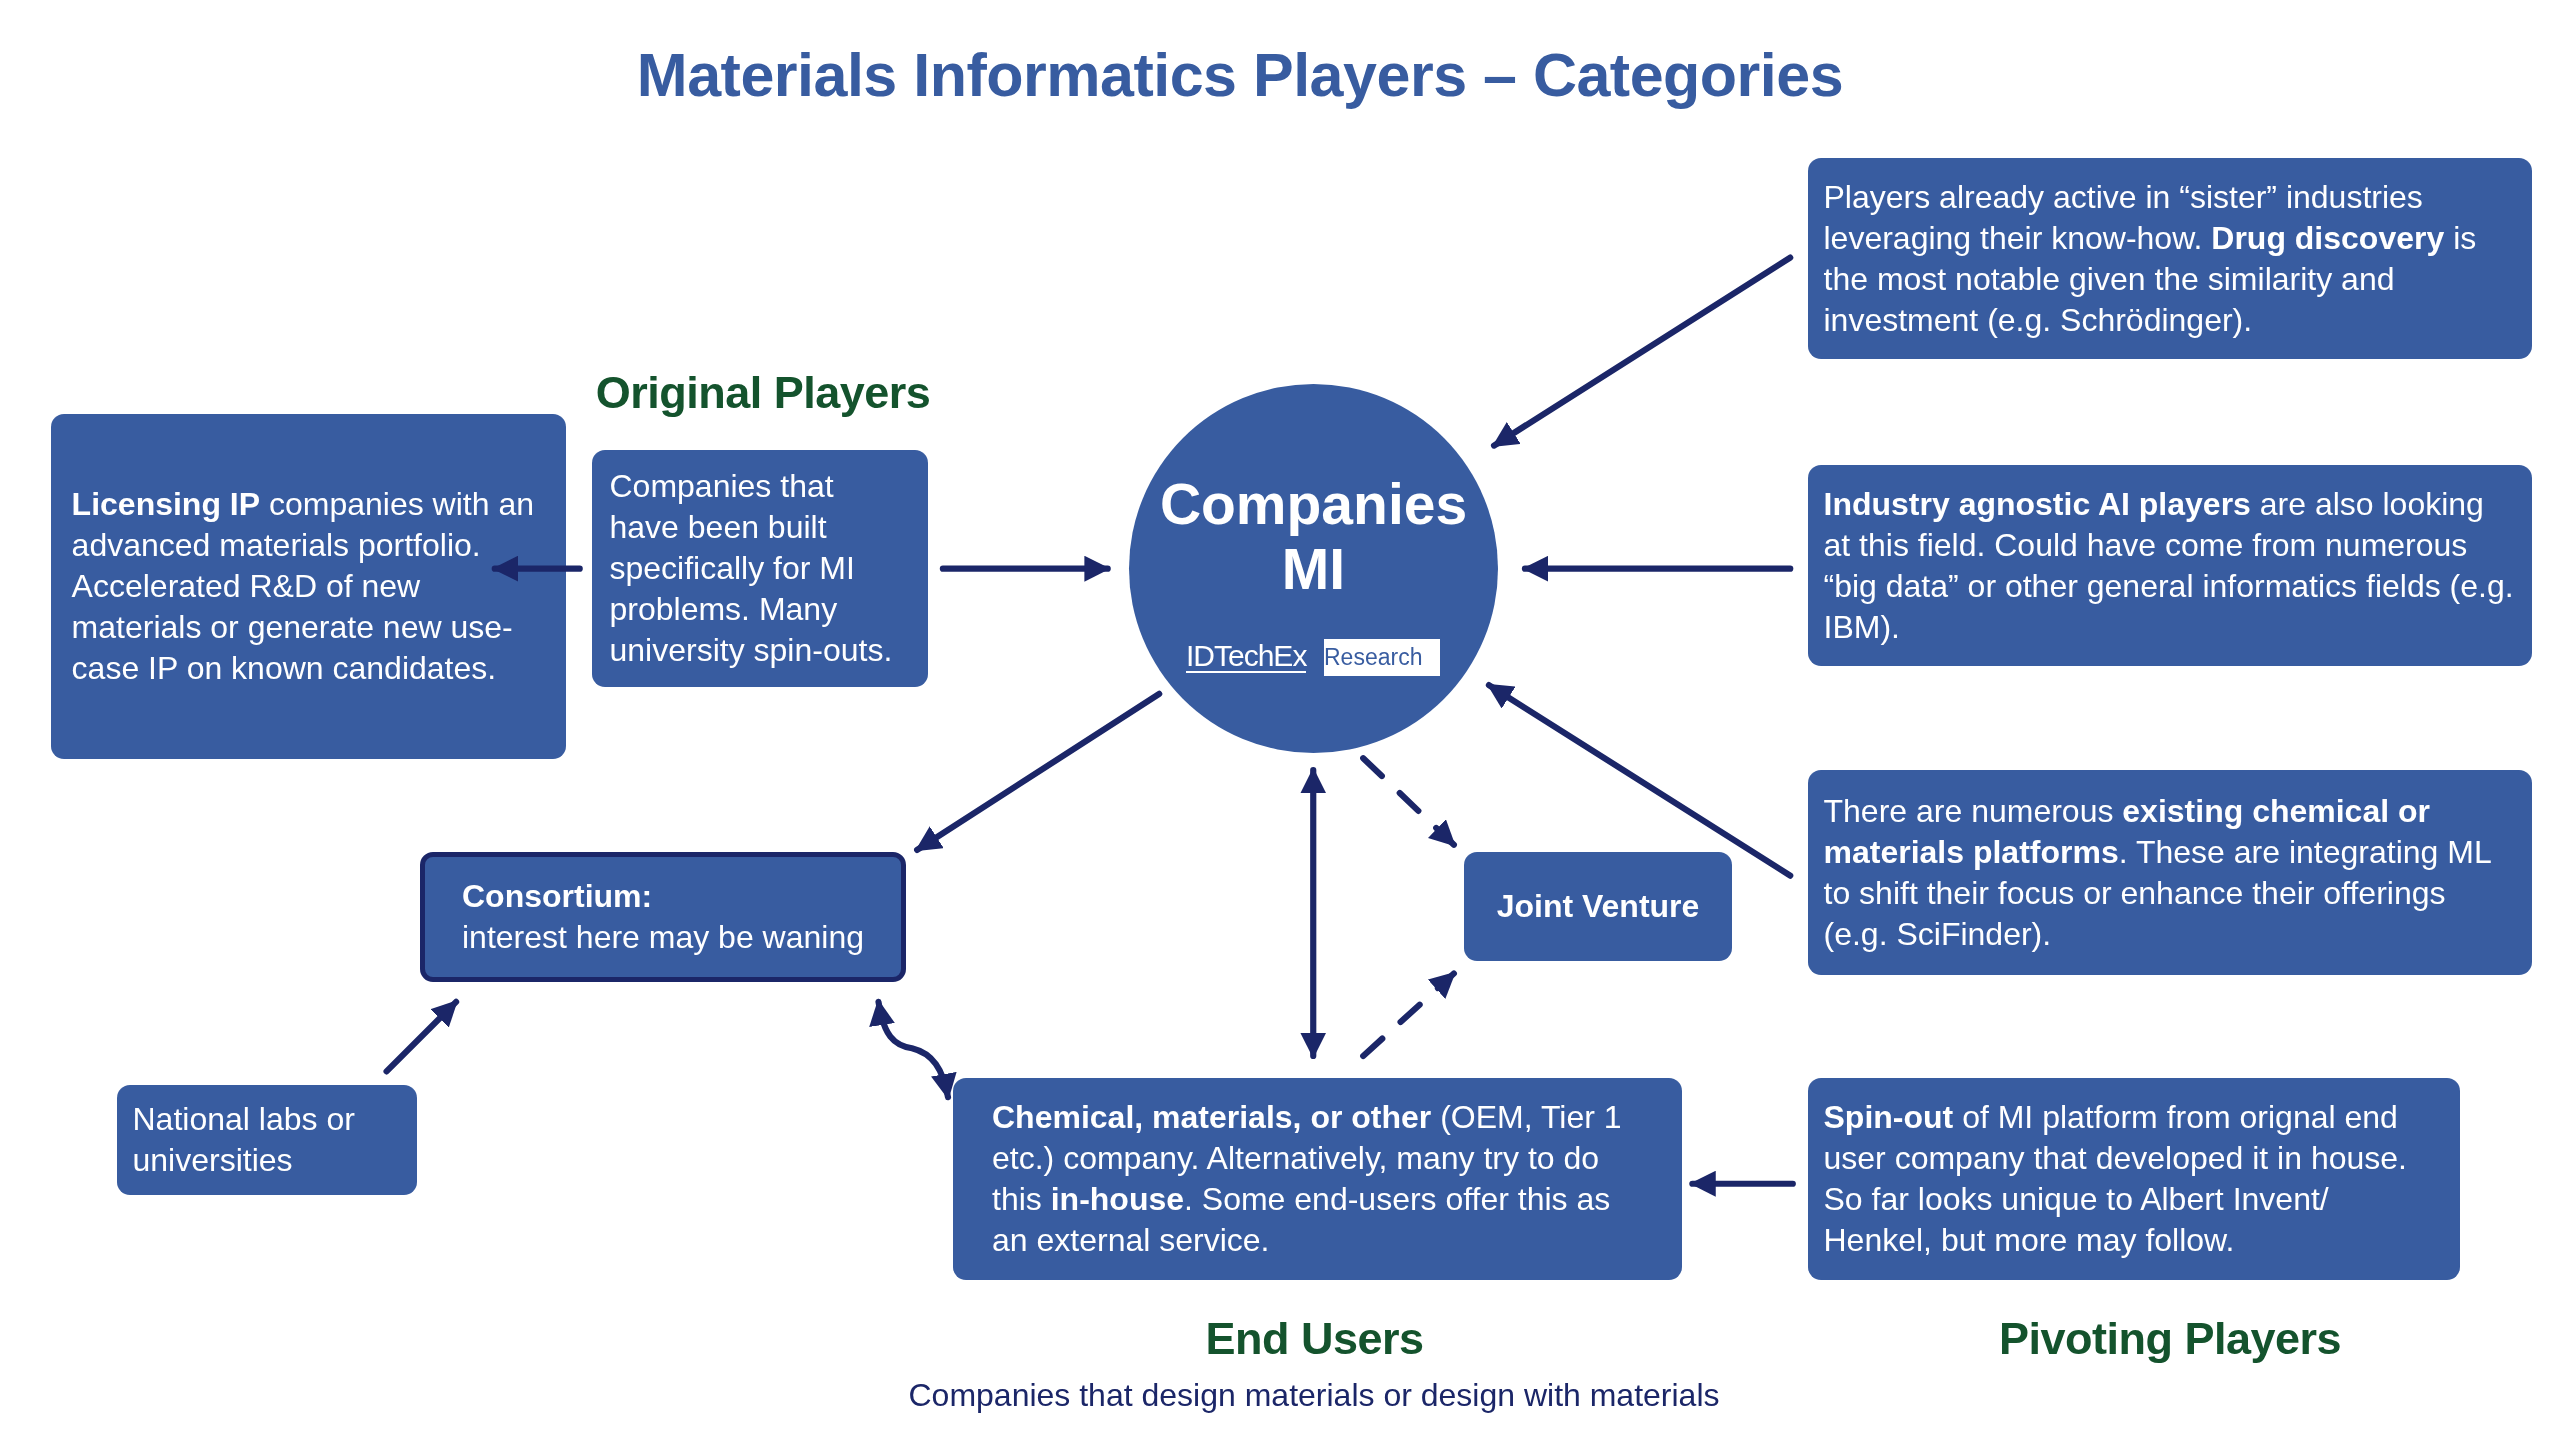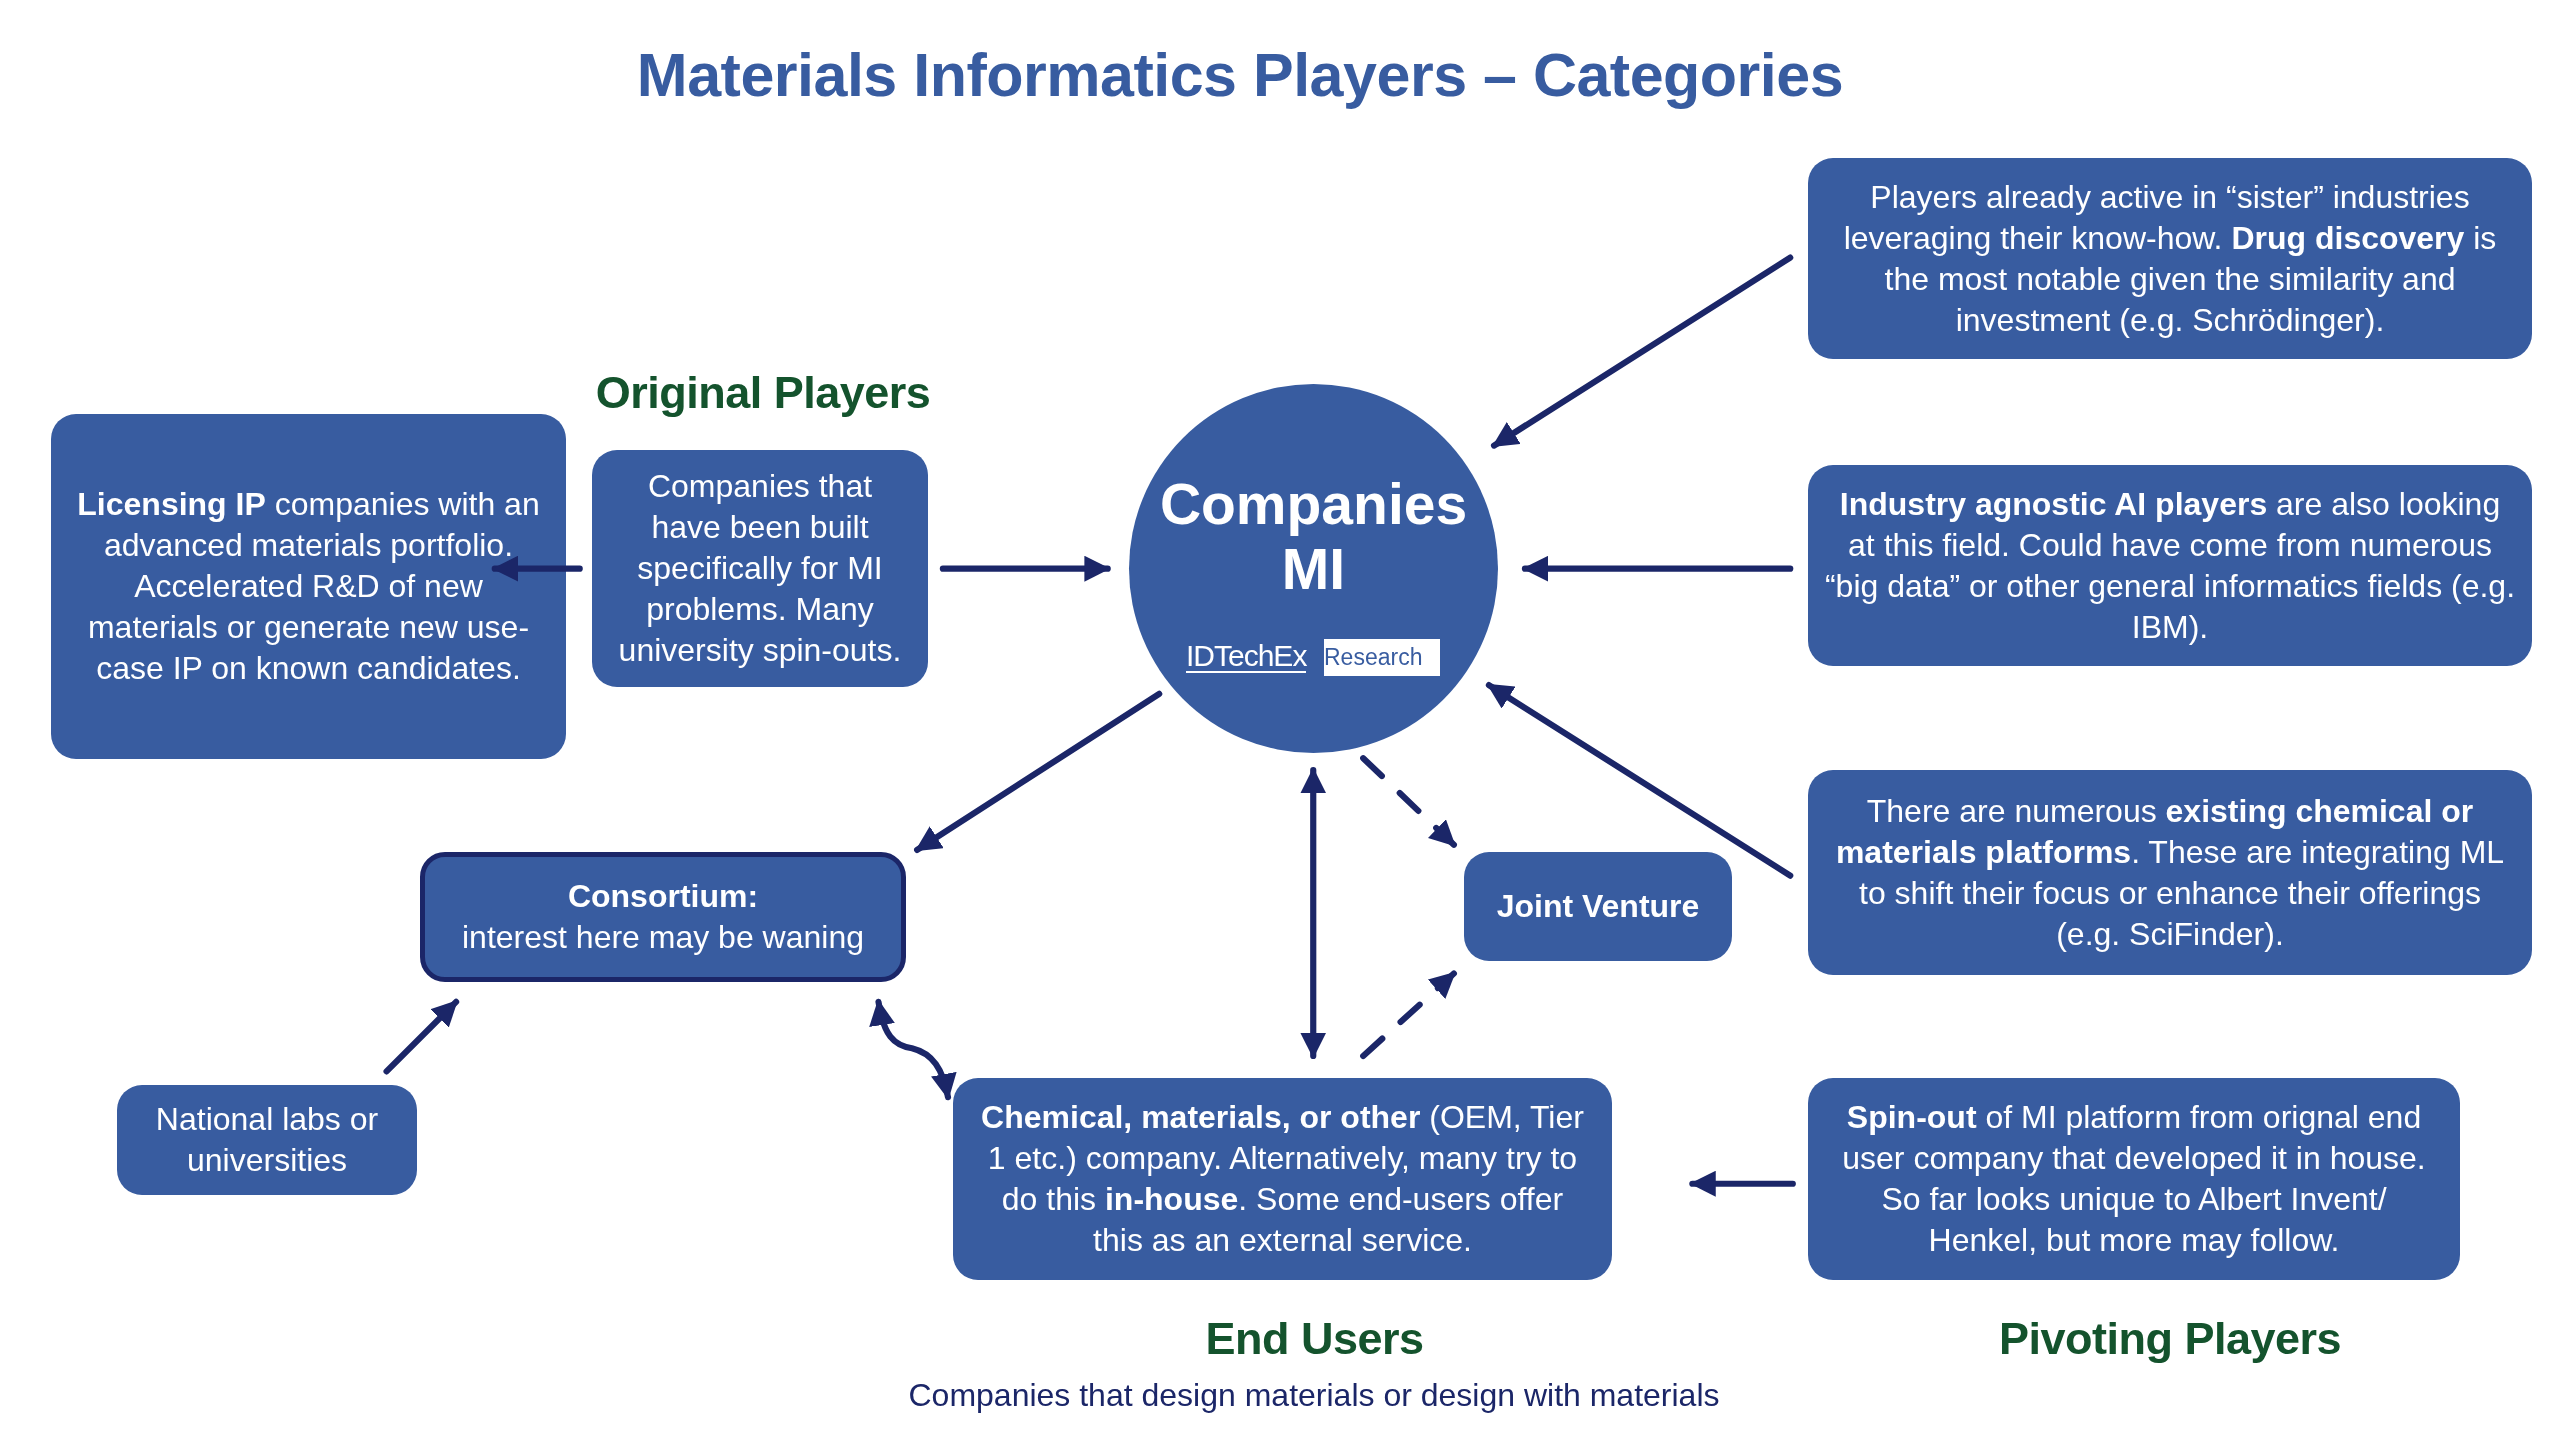--- a/index.html
+++ b/index.html
@@ -3,22 +3,22 @@
 <meta charset="utf-8">
 <style>
   html, body { margin: 0; padding: 0; background: #ffffff; }
   body { width: 2576px; height: 1449px; position: relative; overflow: hidden;
          font-family: "Liberation Sans", "DejaVu Sans", sans-serif; }
   .title { position: absolute; left: 0; width: 2480px; top: 40px; text-align: center;
            color: #385ca0; font-weight: bold; font-size: 61px; letter-spacing: -0.5px; }
   .heading { position: absolute; text-align: center; color: #14532d; font-weight: bold;
              font-size: 45px; letter-spacing: -0.5px; }
   .caption { position: absolute; text-align: center; color: #1b2668; font-size: 32px; }
-  .box { position: absolute; background: #385ca0; color: #ffffff; border-radius: 25px;
-         display: flex; align-items: center; justify-content: center; text-align: center;
+  .box { position: absolute; background: #385ca0; color: #ffffff; border-radius: 13px;
+         display: flex; align-items: center; justify-content: center; text-align: left;
          box-sizing: border-box; font-size: 32px; line-height: 41px; padding: 0 15.5px; }
   .box b { font-weight: bold; }
   .box.outlined { border: 5.7px solid #1b2668; }
   .circle { position: absolute; left: 1129px; top: 384px; width: 369px; height: 369px;
             border-radius: 50%; background: #385ca0; color: #fff; text-align: center; }
   .circle .mi { position: absolute; top: 88px; left: 0; width: 100%; font-weight: bold;
                 font-size: 57px; line-height: 65px; }
   .logo { position: absolute; top: 255px; left: 57px; width: 258px; height: 38px; }
   .logo .idt { position: absolute; left: 0; top: 2.1px; font-size: 30px; color: #fff;
                letter-spacing: -1px; border-bottom: 2.6px solid #fff; line-height: 30px; }
@@ -73,21 +73,21 @@
 </div>
 
 <div class="box" style="left:117px; top:1085px; width:300px; height:110px;">
   <div>National labs or universities</div>
 </div>
 
 <div class="box" style="left:1464px; top:852px; width:268px; height:109px;">
   <b>Joint Venture</b>
 </div>
 
-<div class="box" style="left:953px; top:1078px; width:659px; height:202px; padding:0 22px;">
+<div class="box" style="left:953px; top:1078px; width:729px; height:202px; padding:0 39px;">
   <div><b>Chemical, materials, or other</b><span> (OEM, Tier 1 etc.) company. Alternatively, many try to do this </span><b>in-house</b><span>. Some end-users offer this as an external service.</span></div>
 </div>
 
 <svg class="arrows" width="2576" height="1449" viewBox="0 0 5000 2813">
   <defs>
     <marker id="ah" viewBox="0 0 10 10" refX="9" refY="5" markerWidth="4.2" markerHeight="4.2" orient="auto-start-reverse" markerUnits="strokeWidth">
       <path d="M0,0 L10,5 L0,10 z" fill="#1b2668"></path>
     </marker>
   </defs>
   <g stroke="#1b2668" stroke-width="12" stroke-linecap="round" fill="none">

